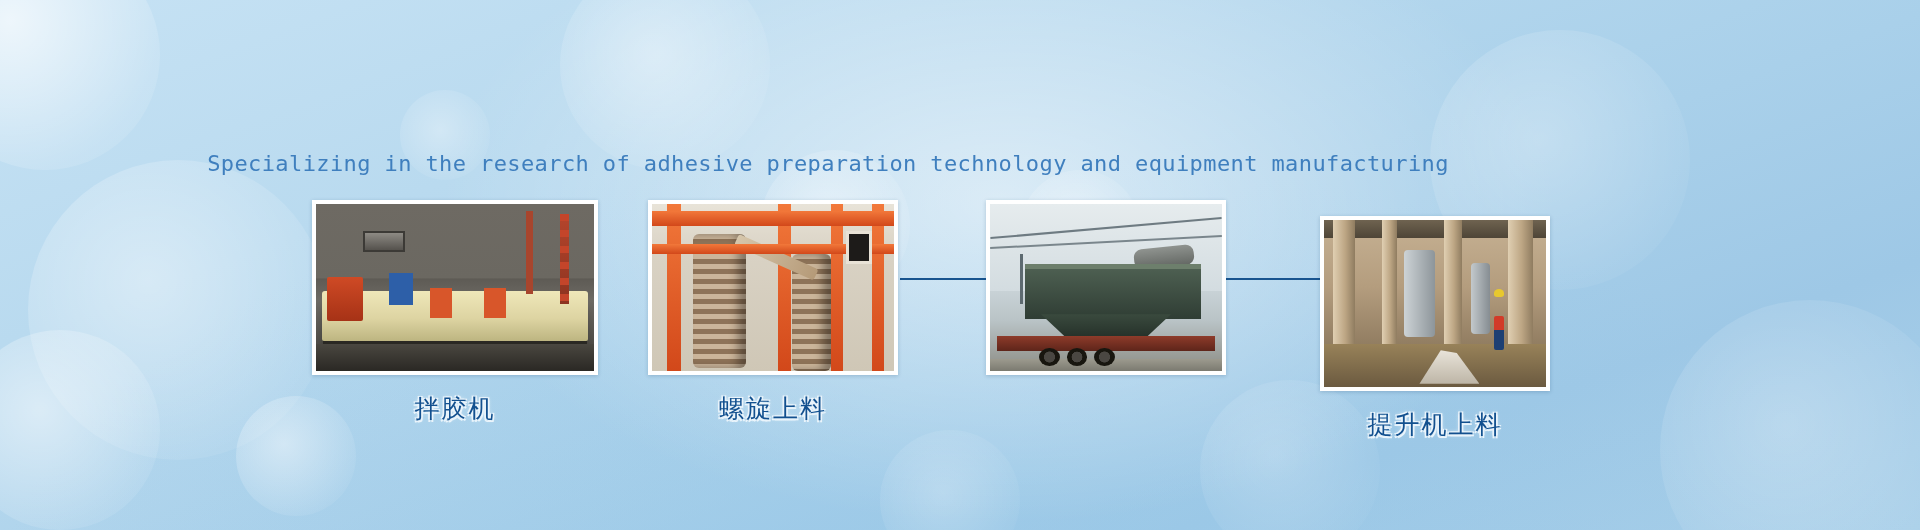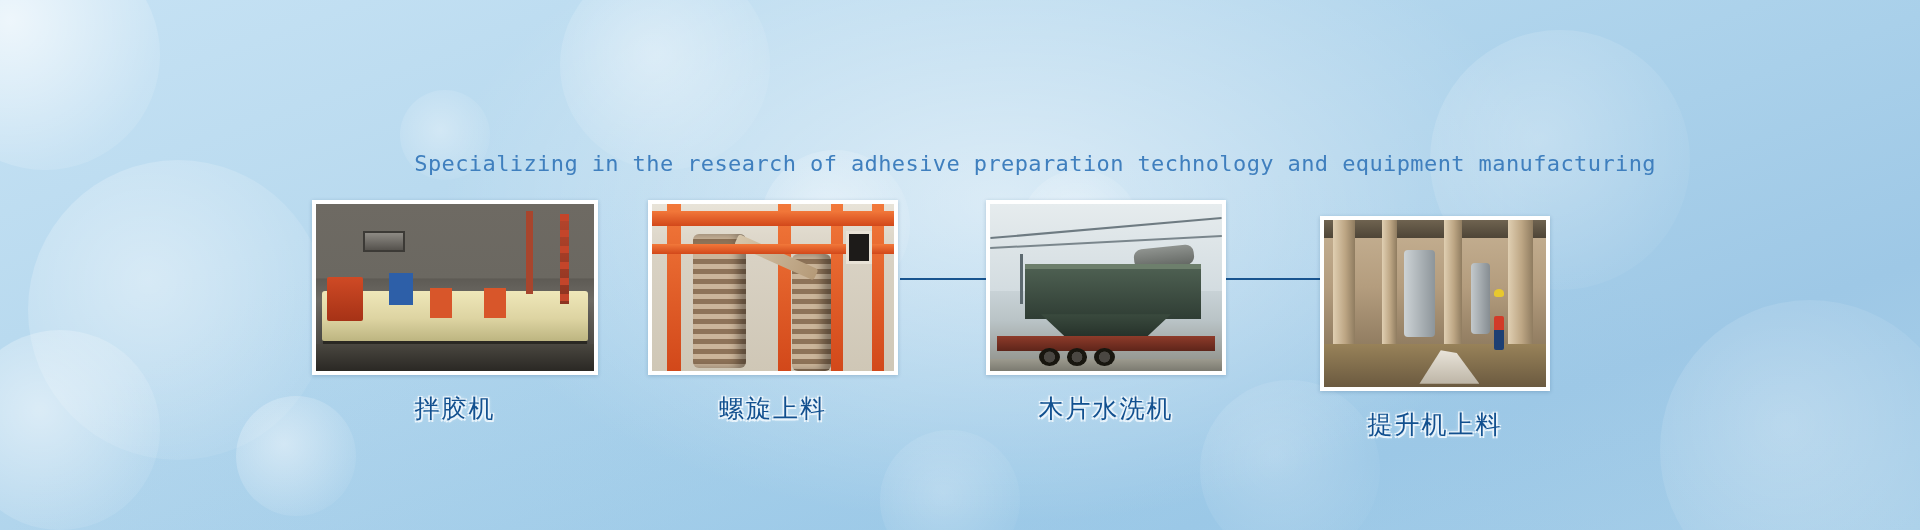--- a/index.html
+++ b/index.html
@@ -40,21 +40,21 @@
     text-align:center;
     font-family:"DejaVu Sans", sans-serif;
     font-size:63px; font-weight:bold;
     letter-spacing:2px;
     color:#1a5495;
     white-space:nowrap;
     line-height:1.05;
   }
   #subtitle {
     position:absolute; left:0; top:151px; width:1656px;
-    text-align:right;
+    text-align:center;
     font-family:"DejaVu Sans Mono", monospace;
     font-size:22px; font-weight:normal;
     letter-spacing:.4px;
     color:#3f7fbe;
     white-space:nowrap;
   }
 
   
   #process {
     position:absolute; left:0; top:200px; width:1545px; height:260px;
@@ -242,21 +242,20 @@
         <div class="pole"></div>
         <div class="pipe"></div>
         <div class="body"></div>
         <div class="hopper"></div>
         <div class="ground"></div>
         <div class="trailer"></div>
         <div class="wheel w1"></div>
         <div class="wheel w2"></div>
         <div class="wheel w3"></div>
       </div>
-      <div class="caption" style="top:192px;">木片水洗机</div>
     </div>
 
     <div class="card" style="left:1320px;margin-top:16px;">
       <div class="thumb p4" style="width:230px;height:175px;">
         <div class="ceil"></div>
         <div class="col c1"></div>
         <div class="col c2"></div>
         <div class="col c3"></div>
         <div class="col c4"></div>
         <div class="tank"></div>

